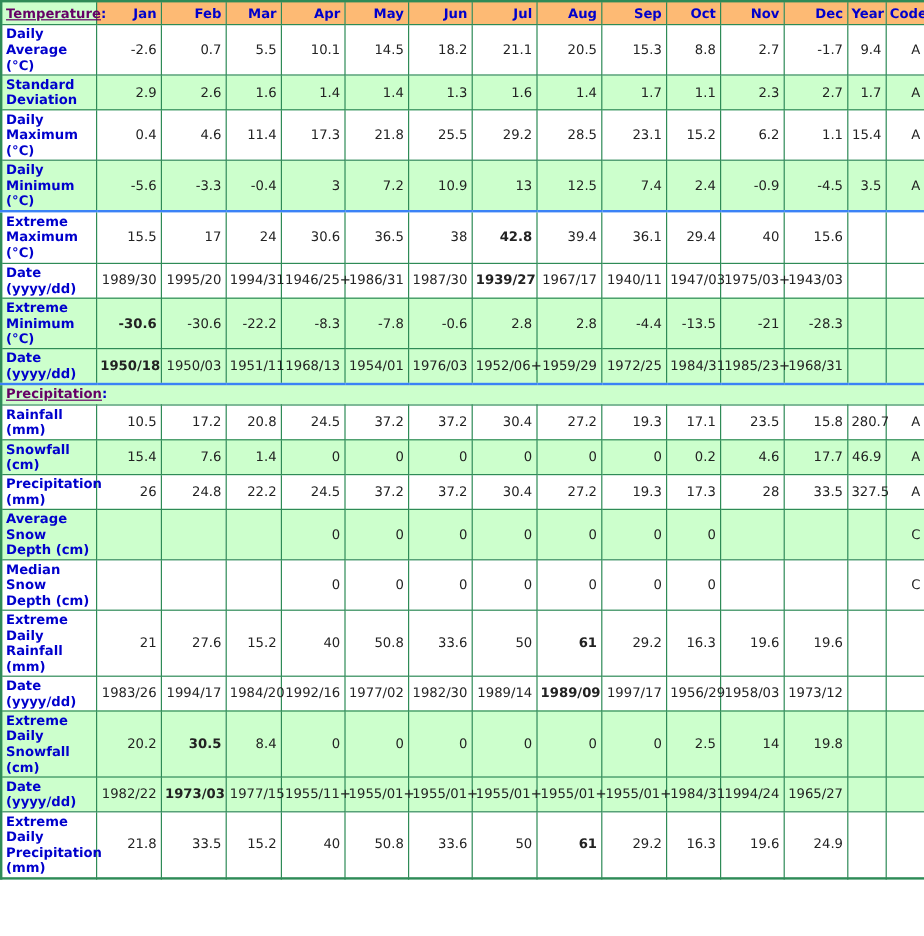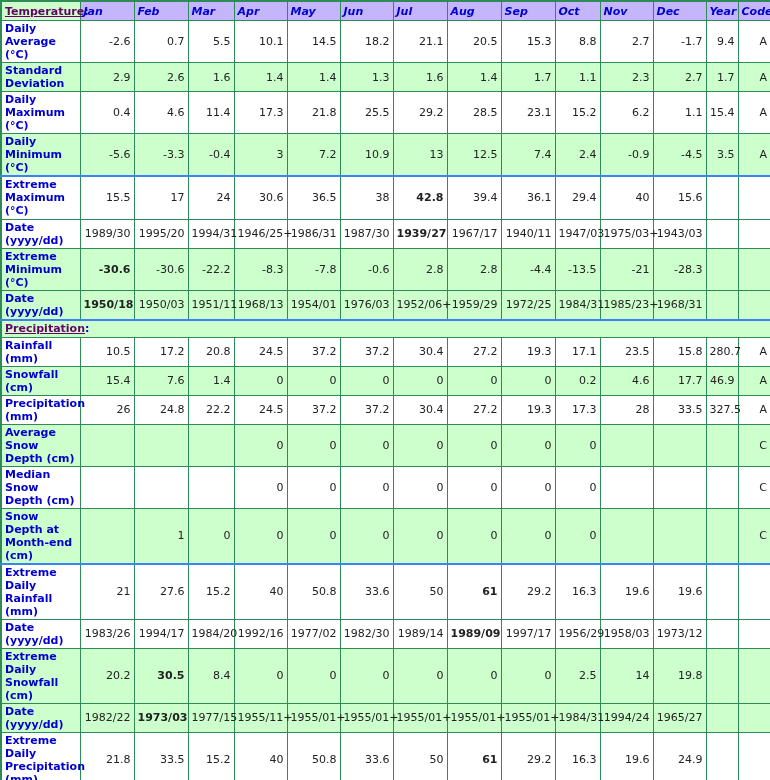--- a/index.html
+++ b/index.html
@@ -14,24 +14,23 @@
   }
   table.climate td, table.climate th {
     border: 1px solid #2e8b57;
     padding: 1px 3px;
     color: #222;
     line-height: 13px;
   }
   table.climate th.colhdr {
     color: #0000cc;
     font-weight: bold;
-    text-align: left;
-    background: #c4b5fd;
+    text-align: right;
+    background: #fdba74;
     height: 16px;
-    font-style: italic;
   }
   table.climate th.rowhdr {
     color: #0000cc;
     font-weight: bold;
     text-align: left;
     vertical-align: middle;
   }
   table.climate td.val { text-align: right; vertical-align: middle; white-space: nowrap; }
   table.climate td.code { text-align: right; vertical-align: middle; }
   tr.white td, tr.white th.rowhdr { background: #ffffff; }
@@ -308,37 +307,20 @@
         <td class="val">0</td>
         <td class="val">0</td>
         <td class="val">0</td>
         <td class="val">0</td>
         <td class="val">0</td>
         <td class="val"></td>
         <td class="val"></td>
         <td class="val"></td>
         <td class="code">C</td>
       </tr>
-      <tr class="green groupend" style="height: 42px;">
-        <th class="rowhdr">Snow Depth at Month-end (cm)</th>
-        <td class="val"></td>
-        <td class="val">1</td>
-        <td class="val">0</td>
-        <td class="val">0</td>
-        <td class="val">0</td>
-        <td class="val">0</td>
-        <td class="val">0</td>
-        <td class="val">0</td>
-        <td class="val">0</td>
-        <td class="val">0</td>
-        <td class="val"></td>
-        <td class="val"></td>
-        <td class="val"></td>
-        <td class="code">C</td>
-      </tr>
       <tr class="white" style="height: 29px;">
         <th class="rowhdr">Extreme Daily Rainfall (mm)</th>
         <td class="val">21</td>
         <td class="val">27.6</td>
         <td class="val">15.2</td>
         <td class="val">40</td>
         <td class="val">50.8</td>
         <td class="val">33.6</td>
         <td class="val">50</td>
         <td class="val b">61</td>

